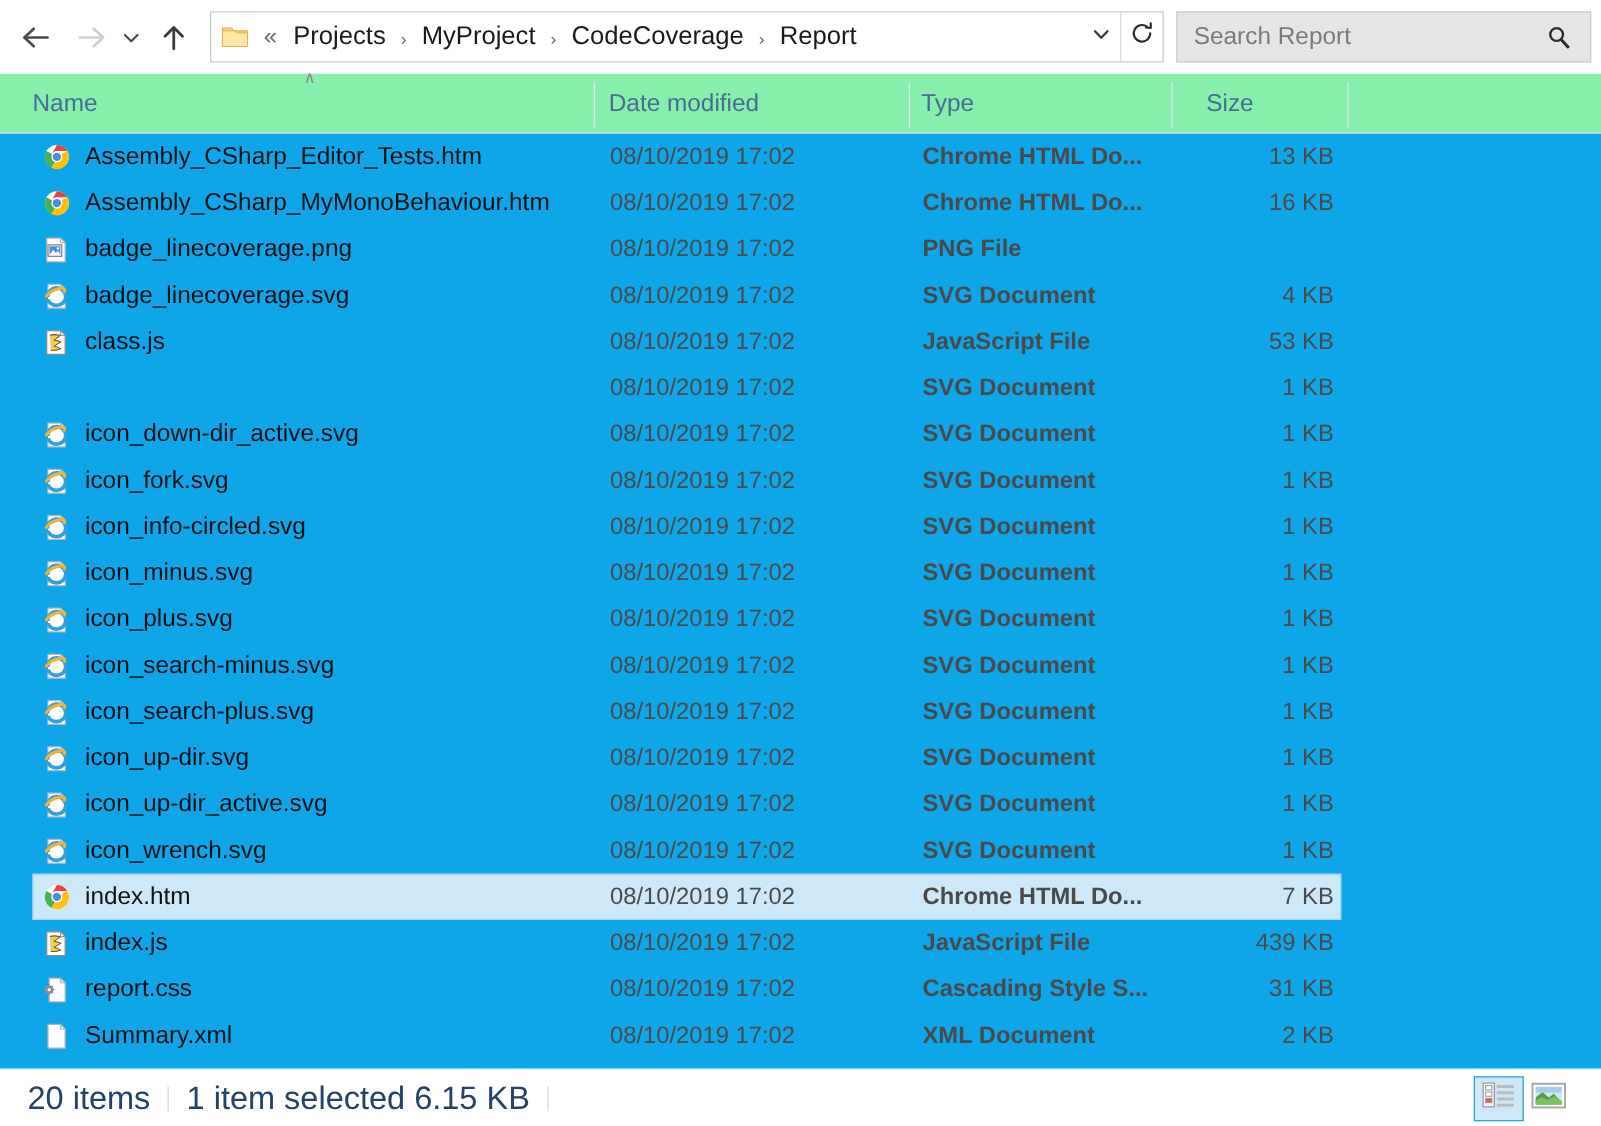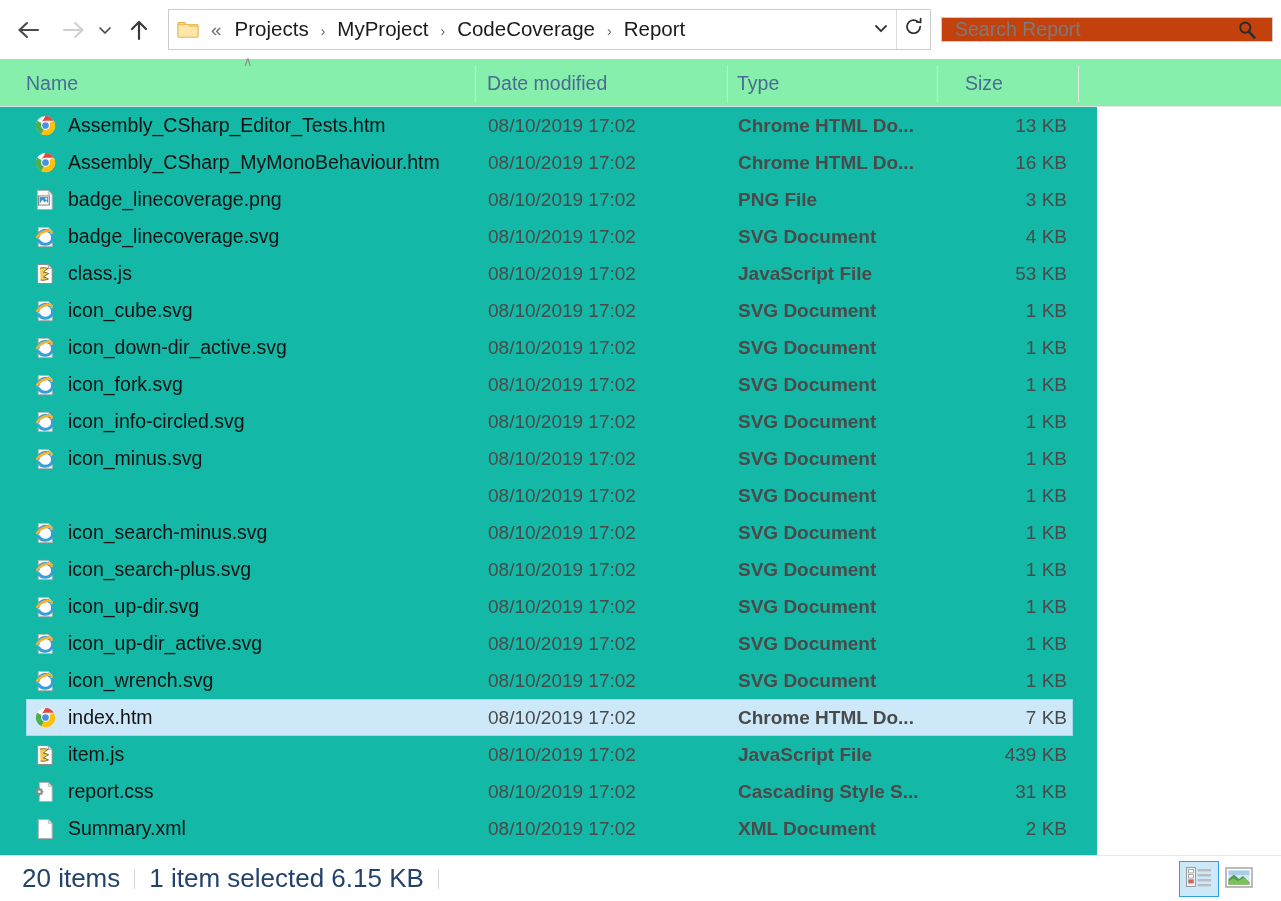--- a/index.html
+++ b/index.html
@@ -72,23 +72,23 @@
     border-left: 0;
   }
   #addr-refresh {
     width: 34px; height: 39px; flex: 0 0 auto;
     display: flex; align-items: center; justify-content: center;
     border-left: 1px solid #dcdcdc;
   }
 
   
   #search-box {
-    width: 332px; height: 25px; flex: 0 0 auto;
+    width: 332px; height: 41px; flex: 0 0 auto;
     border: 1px solid #cccccc;
-    background: #c2410c;
+    background: #e5e5e5;
     display: flex; align-items: center;
     padding: 0 6px 0 13px;
     justify-content: space-between;
   }
   #search-input {
     flex: 1 1 auto;
     border: 0; outline: 0;
     font-family: "Liberation Sans", sans-serif;
     font-size: 19.5px;
     color: #1a1a1a;
@@ -120,23 +120,23 @@
     position: absolute;
     left: 243px; top: 55px;
     color: #8d8d8d; font-size: 13px; line-height: 1;
     letter-spacing: 0;
   }
 
   
   #file-list {
     position: absolute;
     left: 0; top: 107px;
-    width: 1097px;
+    width: 1281px;
     height: 748px;
-    background: #14b8a6;
+    background: #0ea5e9;
   }
   .row {
     position: relative;
     height: 37px;
     margin: 0 0 0 26px;
     width: 1047px;
     display: flex;
     align-items: center;
     border: 1px solid transparent;
   }
@@ -349,21 +349,20 @@
         <path d="M14 1.5 v4 h4 Z" fill="#e6e6e6" stroke="#b0b0b0" stroke-width="0.8"></path>
         <rect x="3.6" y="7.2" width="11.5" height="9.6" fill="#ffffff" stroke="#7d7d7d" stroke-width="1"></rect>
         <rect x="4.8" y="8.4" width="9.1" height="7.2" fill="#3f8fd8"></rect>
         <path d="M4.8 15.6 L7.8 11.2 L10.2 14 L12 12.1 L13.9 15.6 Z" fill="#ffffff"></path>
         <circle cx="11.8" cy="10.2" r="1.1" fill="#ffffff"></circle>
       </svg></span>
           <span class="name-text">badge_linecoverage.png</span>
         </div>
         <div class="cell-date">08/10/2019 17:02</div>
         <div class="cell-type">PNG File</div>
-        <div class="cell-size">3 KB</div>
       </div>
       <div class="row">
         <div class="cell-name">
           <span class="file-icon"><svg width="21" height="22" viewBox="0 0 22 23">
         <path d="M3.5 1.5 h10.5 l4 4 v16 h-14.5 Z" fill="#fdfdfd" stroke="#b8b8b8" stroke-width="1"></path>
         <path d="M14 1.5 v4 h4 Z" fill="#e6e6e6" stroke="#b8b8b8" stroke-width="0.8"></path>
         <path d="M3.2 12.6 C3.2 7.7 6.8 4.4 10.9 4.4 C15.1 4.4 18.4 7.8 18.4 12 C18.4 16 15 19.1 10.8 19.1 C7.6 19.1 4.8 17.3 3.7 14.5" fill="none" stroke="#33a0da" stroke-width="3.1" stroke-linecap="round"></path>
         <path d="M2.2 11.4 C4.5 8.1 9.5 5.6 13.4 5.0 C16.3 4.6 18 5.6 17.3 7.4" fill="none" stroke="#f2b233" stroke-width="2.6" stroke-linecap="round"></path>
         <path d="M3.6 13.1 h11.8" stroke="#ffffff" stroke-width="1.7"></path>
       </svg></span>
@@ -380,30 +379,20 @@
         <path d="M14 1.5 v4 h4 Z" fill="#e6e6e6" stroke="#8b8b8b" stroke-width="0.8"></path>
         <path d="M5.2 5.4 c3.2 -1 6.2 -0.4 8.6 0.3 c-1.8 1.2 -3.6 2.4 -5 3.9 c2 0.1 4 0.6 5.6 1.6 c-2 1 -4 2 -5.6 3.5 c1.9 0.3 3.8 0.9 5.3 2 c-2.4 1.2 -5.3 1.6 -8.2 1.2" fill="#f2cd58" stroke="#6b5a14" stroke-width="0.9" stroke-linejoin="round"></path>
       </svg></span>
           <span class="name-text">class.js</span>
         </div>
         <div class="cell-date">08/10/2019 17:02</div>
         <div class="cell-type">JavaScript File</div>
         <div class="cell-size">53 KB</div>
       </div>
       <div class="row">
-        <div class="cell-name">
-          <span class="file-icon"><svg width="21" height="22" viewBox="0 0 22 23">
-        <path d="M3.5 1.5 h10.5 l4 4 v16 h-14.5 Z" fill="#fdfdfd" stroke="#b8b8b8" stroke-width="1"></path>
-        <path d="M14 1.5 v4 h4 Z" fill="#e6e6e6" stroke="#b8b8b8" stroke-width="0.8"></path>
-        <path d="M3.2 12.6 C3.2 7.7 6.8 4.4 10.9 4.4 C15.1 4.4 18.4 7.8 18.4 12 C18.4 16 15 19.1 10.8 19.1 C7.6 19.1 4.8 17.3 3.7 14.5" fill="none" stroke="#33a0da" stroke-width="3.1" stroke-linecap="round"></path>
-        <path d="M2.2 11.4 C4.5 8.1 9.5 5.6 13.4 5.0 C16.3 4.6 18 5.6 17.3 7.4" fill="none" stroke="#f2b233" stroke-width="2.6" stroke-linecap="round"></path>
-        <path d="M3.6 13.1 h11.8" stroke="#ffffff" stroke-width="1.7"></path>
-      </svg></span>
-          <span class="name-text">icon_cube.svg</span>
-        </div>
         <div class="cell-date">08/10/2019 17:02</div>
         <div class="cell-type">SVG Document</div>
         <div class="cell-size">1 KB</div>
       </div>
       <div class="row">
         <div class="cell-name">
           <span class="file-icon"><svg width="21" height="22" viewBox="0 0 22 23">
         <path d="M3.5 1.5 h10.5 l4 4 v16 h-14.5 Z" fill="#fdfdfd" stroke="#b8b8b8" stroke-width="1"></path>
         <path d="M14 1.5 v4 h4 Z" fill="#e6e6e6" stroke="#b8b8b8" stroke-width="0.8"></path>
         <path d="M3.2 12.6 C3.2 7.7 6.8 4.4 10.9 4.4 C15.1 4.4 18.4 7.8 18.4 12 C18.4 16 15 19.1 10.8 19.1 C7.6 19.1 4.8 17.3 3.7 14.5" fill="none" stroke="#33a0da" stroke-width="3.1" stroke-linecap="round"></path>
@@ -455,20 +444,30 @@
         <path d="M2.2 11.4 C4.5 8.1 9.5 5.6 13.4 5.0 C16.3 4.6 18 5.6 17.3 7.4" fill="none" stroke="#f2b233" stroke-width="2.6" stroke-linecap="round"></path>
         <path d="M3.6 13.1 h11.8" stroke="#ffffff" stroke-width="1.7"></path>
       </svg></span>
           <span class="name-text">icon_minus.svg</span>
         </div>
         <div class="cell-date">08/10/2019 17:02</div>
         <div class="cell-type">SVG Document</div>
         <div class="cell-size">1 KB</div>
       </div>
       <div class="row">
+        <div class="cell-name">
+          <span class="file-icon"><svg width="21" height="22" viewBox="0 0 22 23">
+        <path d="M3.5 1.5 h10.5 l4 4 v16 h-14.5 Z" fill="#fdfdfd" stroke="#b8b8b8" stroke-width="1"></path>
+        <path d="M14 1.5 v4 h4 Z" fill="#e6e6e6" stroke="#b8b8b8" stroke-width="0.8"></path>
+        <path d="M3.2 12.6 C3.2 7.7 6.8 4.4 10.9 4.4 C15.1 4.4 18.4 7.8 18.4 12 C18.4 16 15 19.1 10.8 19.1 C7.6 19.1 4.8 17.3 3.7 14.5" fill="none" stroke="#33a0da" stroke-width="3.1" stroke-linecap="round"></path>
+        <path d="M2.2 11.4 C4.5 8.1 9.5 5.6 13.4 5.0 C16.3 4.6 18 5.6 17.3 7.4" fill="none" stroke="#f2b233" stroke-width="2.6" stroke-linecap="round"></path>
+        <path d="M3.6 13.1 h11.8" stroke="#ffffff" stroke-width="1.7"></path>
+      </svg></span>
+          <span class="name-text">icon_plus.svg</span>
+        </div>
         <div class="cell-date">08/10/2019 17:02</div>
         <div class="cell-type">SVG Document</div>
         <div class="cell-size">1 KB</div>
       </div>
       <div class="row">
         <div class="cell-name">
           <span class="file-icon"><svg width="21" height="22" viewBox="0 0 22 23">
         <path d="M3.5 1.5 h10.5 l4 4 v16 h-14.5 Z" fill="#fdfdfd" stroke="#b8b8b8" stroke-width="1"></path>
         <path d="M14 1.5 v4 h4 Z" fill="#e6e6e6" stroke="#b8b8b8" stroke-width="0.8"></path>
         <path d="M3.2 12.6 C3.2 7.7 6.8 4.4 10.9 4.4 C15.1 4.4 18.4 7.8 18.4 12 C18.4 16 15 19.1 10.8 19.1 C7.6 19.1 4.8 17.3 3.7 14.5" fill="none" stroke="#33a0da" stroke-width="3.1" stroke-linecap="round"></path>
@@ -557,21 +556,21 @@
         <div class="cell-type">Chrome HTML Do...</div>
         <div class="cell-size">7 KB</div>
       </div>
       <div class="row">
         <div class="cell-name">
           <span class="file-icon"><svg width="20" height="22" viewBox="0 0 21 23">
         <path d="M2.5 1.5 h11.5 l4 4 v16 h-15.5 Z" fill="#fdfdfd" stroke="#8b8b8b" stroke-width="1"></path>
         <path d="M14 1.5 v4 h4 Z" fill="#e6e6e6" stroke="#8b8b8b" stroke-width="0.8"></path>
         <path d="M5.2 5.4 c3.2 -1 6.2 -0.4 8.6 0.3 c-1.8 1.2 -3.6 2.4 -5 3.9 c2 0.1 4 0.6 5.6 1.6 c-2 1 -4 2 -5.6 3.5 c1.9 0.3 3.8 0.9 5.3 2 c-2.4 1.2 -5.3 1.6 -8.2 1.2" fill="#f2cd58" stroke="#6b5a14" stroke-width="0.9" stroke-linejoin="round"></path>
       </svg></span>
-          <span class="name-text">item.js</span>
+          <span class="name-text">index.js</span>
         </div>
         <div class="cell-date">08/10/2019 17:02</div>
         <div class="cell-type">JavaScript File</div>
         <div class="cell-size">439 KB</div>
       </div>
       <div class="row">
         <div class="cell-name">
           <span class="file-icon"><svg width="20" height="22" viewBox="0 0 21 23">
         <path d="M4.5 1.5 h9.5 l4 4 v16 h-13.5 Z" fill="#fdfdfd" stroke="#b0b0b0" stroke-width="1"></path>
         <path d="M14 1.5 v4 h4 Z" fill="#e6e6e6" stroke="#b0b0b0" stroke-width="0.8"></path>

